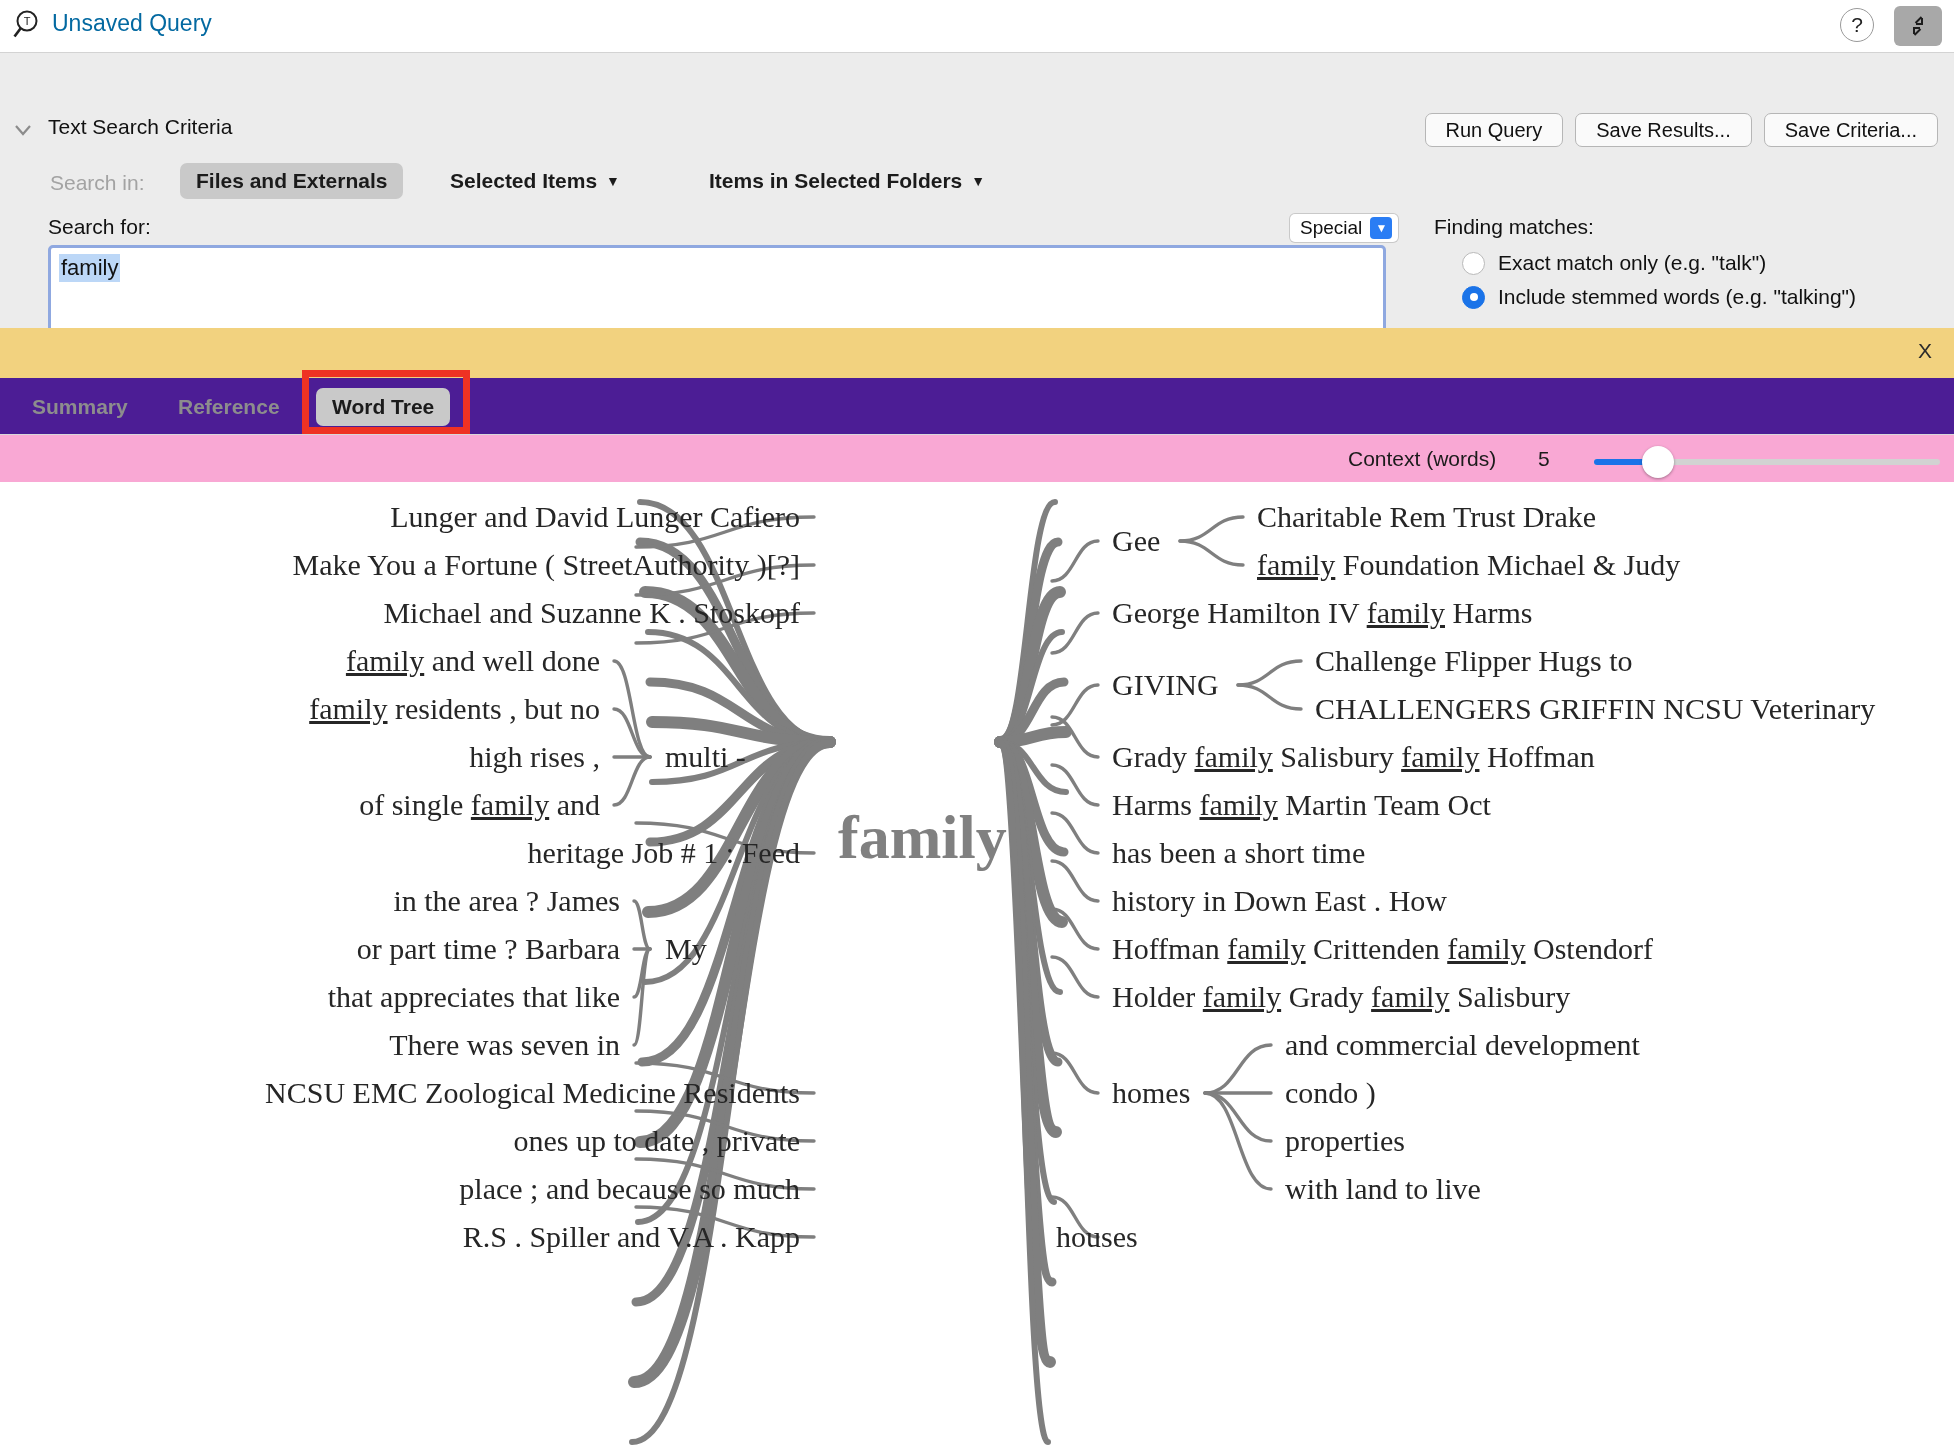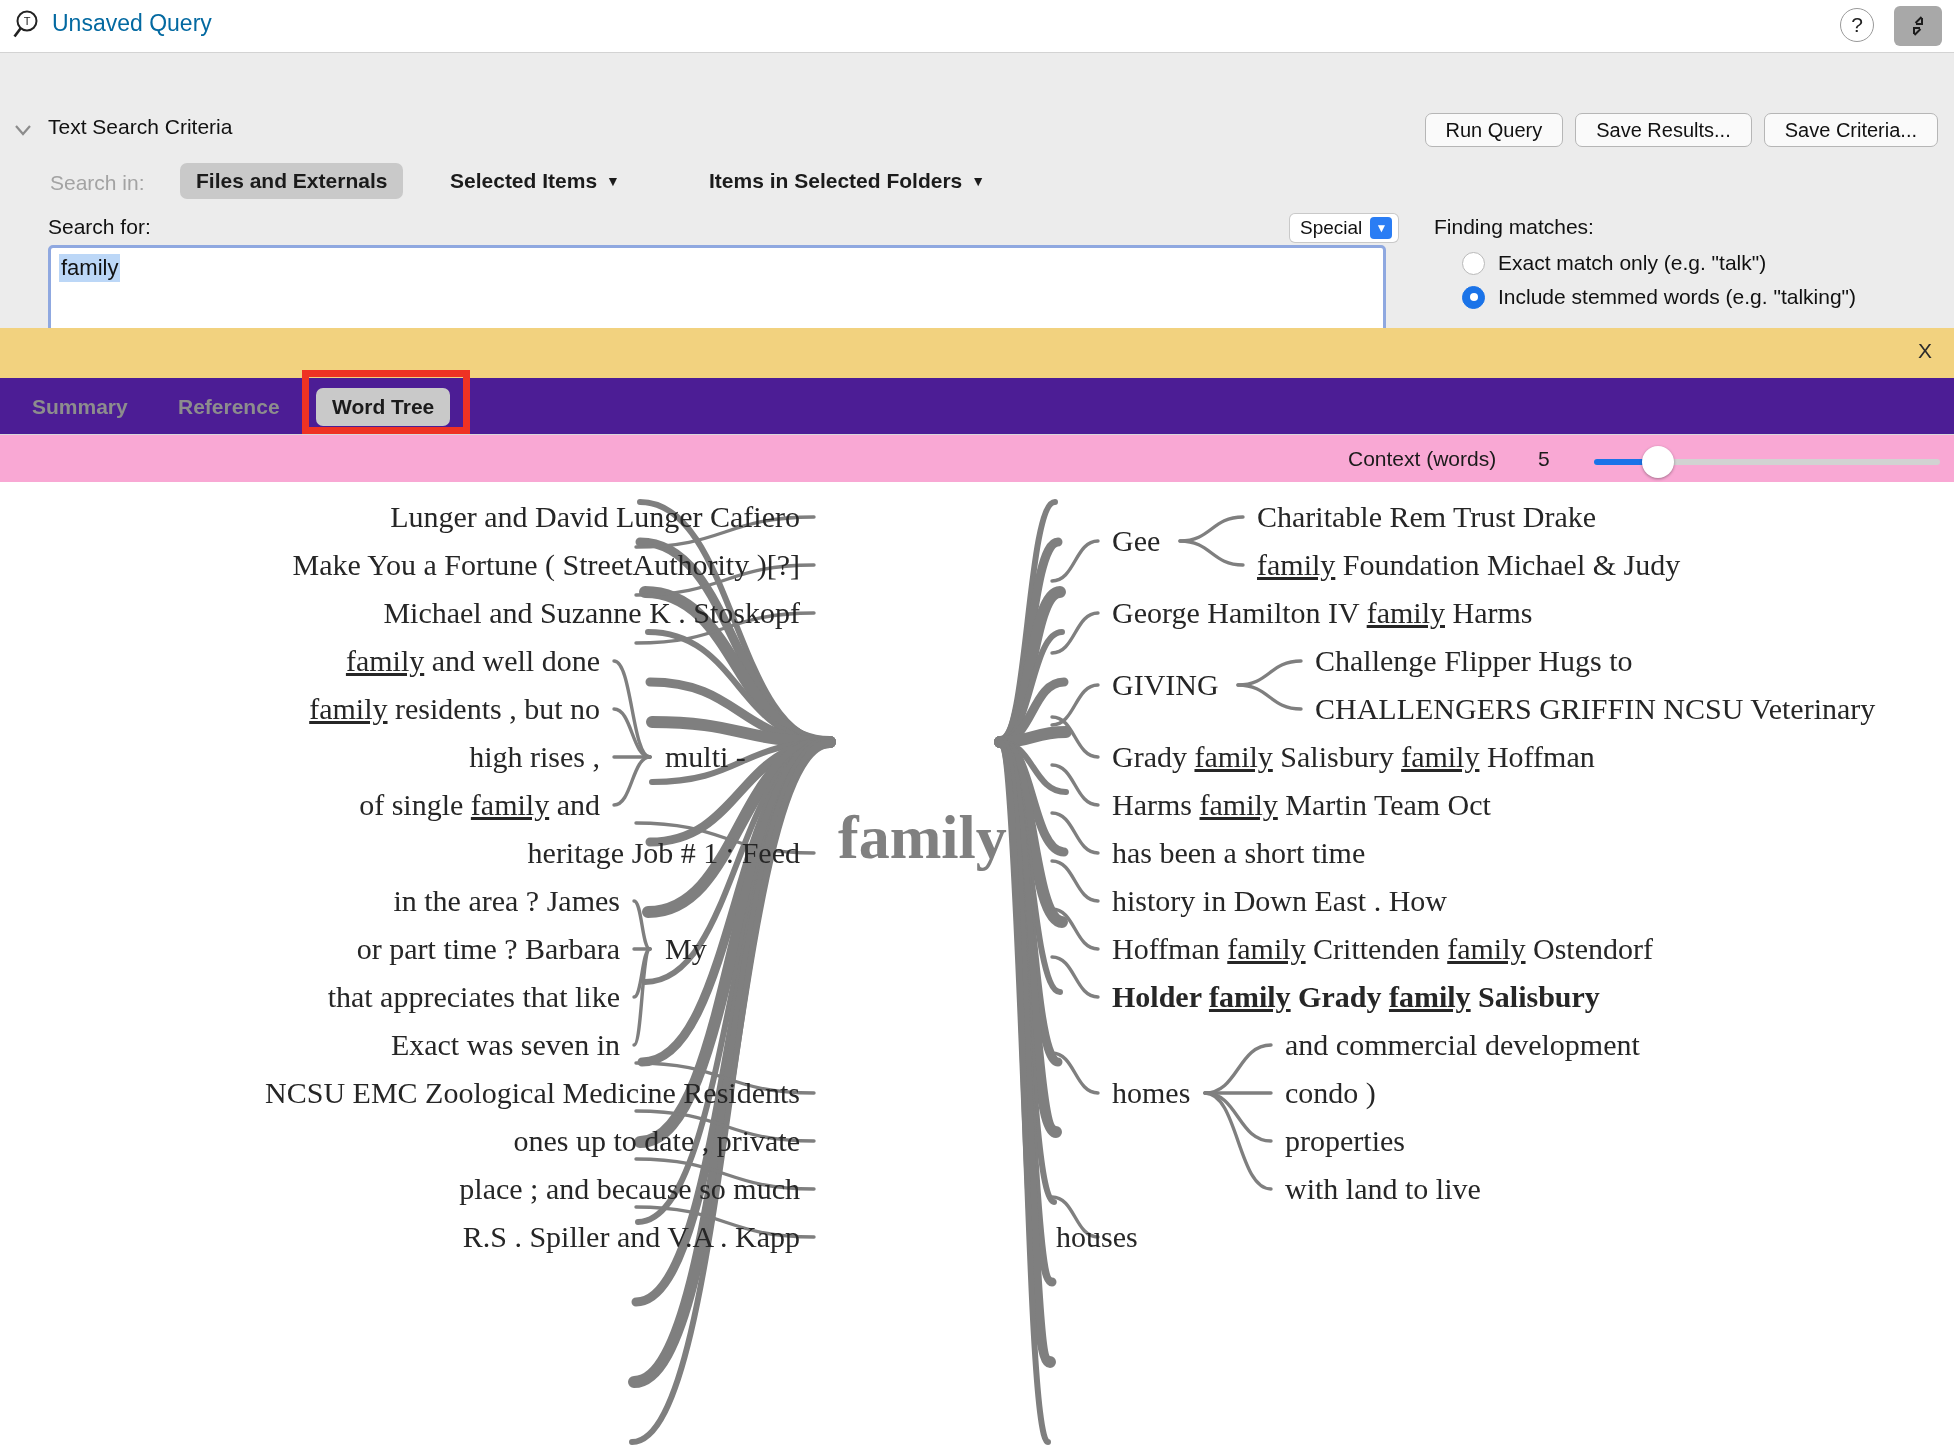--- a/index.html
+++ b/index.html
@@ -266,40 +266,40 @@
         <div class="wt r" style="left: 800px; top: 83px;">Make You a Fortune ( StreetAuthority )[?]</div>
         <div class="wt r" style="left: 800px; top: 131px;">Michael and Suzanne K . Stoskopf</div>
         <div class="wt r" style="left: 600px; top: 179px;"><u>family</u> and well done</div>
         <div class="wt r" style="left: 600px; top: 227px;"><u>family</u> residents , but no</div>
         <div class="wt r" style="left: 600px; top: 275px;">high rises ,</div>
         <div class="wt r" style="left: 600px; top: 323px;">of single <u>family</u> and</div>
         <div class="wt r" style="left: 800px; top: 371px;">heritage Job # 1 : Feed</div>
         <div class="wt r" style="left: 620px; top: 419px;">in the area ? James</div>
         <div class="wt r" style="left: 620px; top: 467px;">or part time ? Barbara</div>
         <div class="wt r" style="left: 620px; top: 515px;">that appreciates that like</div>
-        <div class="wt r" style="left: 620px; top: 563px;">Exact was seven in</div>
+        <div class="wt r" style="left: 620px; top: 563px;">There was seven in</div>
         <div class="wt r" style="left: 800px; top: 611px;">NCSU EMC Zoological Medicine Residents</div>
         <div class="wt r" style="left: 800px; top: 659px;">ones up to date , private</div>
         <div class="wt r" style="left: 800px; top: 707px;">place ; and because so much</div>
         <div class="wt r" style="left: 800px; top: 755px;">R.S . Spiller and V.A . Kapp</div>
         <div class="wt l" style="left: 665px; top: 275px;">multi -</div>
         <div class="wt l" style="left: 665px; top: 467px;">My</div>
       </div>
     <div id="right-labels">
         <div class="wt l" style="left: 1257px; top: 35px;">Charitable Rem Trust Drake</div>
         <div class="wt l" style="left: 1257px; top: 83px;"><u>family</u> Foundation Michael &amp; Judy</div>
         <div class="wt l" style="left: 1112px; top: 131px;">George Hamilton IV <u>family</u> Harms</div>
         <div class="wt l" style="left: 1315px; top: 179px;">Challenge Flipper Hugs to</div>
         <div class="wt l" style="left: 1315px; top: 227px;">CHALLENGERS GRIFFIN NCSU Veterinary</div>
         <div class="wt l" style="left: 1112px; top: 275px;">Grady <u>family</u> Salisbury <u>family</u> Hoffman</div>
         <div class="wt l" style="left: 1112px; top: 323px;">Harms <u>family</u> Martin Team Oct</div>
         <div class="wt l" style="left: 1112px; top: 371px;">has been a short time</div>
         <div class="wt l" style="left: 1112px; top: 419px;">history in Down East . How</div>
         <div class="wt l" style="left: 1112px; top: 467px;">Hoffman <u>family</u> Crittenden <u>family</u> Ostendorf</div>
-        <div class="wt l" style="left: 1112px; top: 515px; font-weight: bold;">Holder <u>family</u> Grady <u>family</u> Salisbury</div>
+        <div class="wt l" style="left: 1112px; top: 515px;">Holder <u>family</u> Grady <u>family</u> Salisbury</div>
         <div class="wt l" style="left: 1285px; top: 563px;">and commercial development</div>
         <div class="wt l" style="left: 1285px; top: 611px;">condo )</div>
         <div class="wt l" style="left: 1285px; top: 659px;">properties</div>
         <div class="wt l" style="left: 1285px; top: 707px;">with land to live</div>
         <div class="wt l" style="left: 1056px; top: 755px;">houses</div>
         <div class="wt l" style="left: 1112px; top: 59px;">Gee</div>
         <div class="wt l" style="left: 1112px; top: 203px;">GIVING</div>
         <div class="wt l" style="left: 1112px; top: 611px;">homes</div>
       </div>
   </div>

